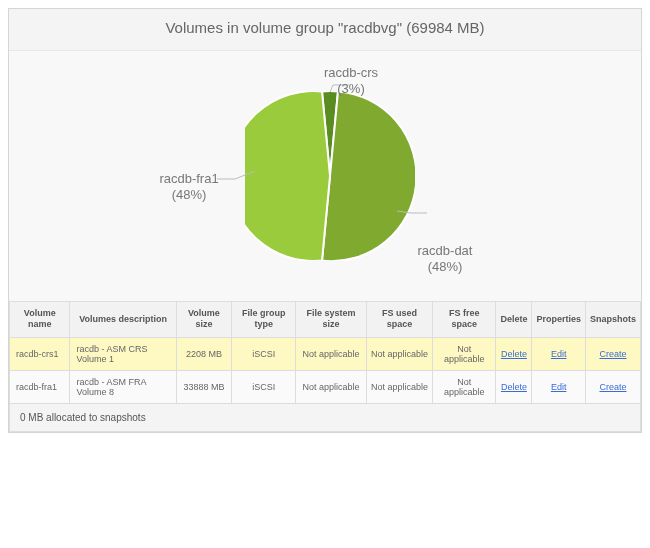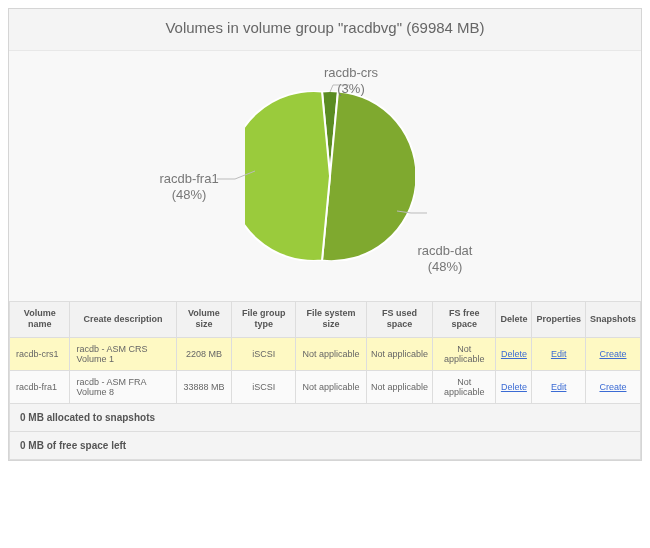--- a/index.html
+++ b/index.html
@@ -62,21 +62,21 @@
     color: #3b6bd4;
     text-decoration: underline;
     cursor: pointer;
   }
   .footrow {
     border: 1px solid #ddd;
     border-top: none;
     background: #f4f4f4;
     padding: 8px 10px;
     font-size: 10px;
-    font-weight: bold;
+    font-weight: normal;
     color: #555;
   }
   .watermark {
     position: absolute;
     right: 12px;
     bottom: 30px;
     text-align: right;
     font-family: "Microsoft YaHei", sans-serif;
     pointer-events: none;
   }
@@ -124,21 +124,21 @@
       <div class="lbl fra">
         <span>racdb-fra1</span><br>(<span>48</span>%)
       </div>
     </div>
   </div>
 
   <table class="data">
     <thead>
       <tr>
         <th>Volume name</th>
-        <th>Create description</th>
+        <th>Volumes description</th>
         <th>Volume size</th>
         <th>File group type</th>
         <th>File system size</th>
         <th>FS used space</th>
         <th>FS free space</th>
         <th>Delete</th>
         <th>Properties</th>
         <th>Snapshots</th>
       </tr>
     </thead>
@@ -163,16 +163,15 @@
             <td>Not applicable</td>
             <td>Not applicable</td>
             <td>Not applicable</td>
             <td><a class="act">Delete</a></td>
             <td><a class="act">Edit</a></td>
             <td><a class="act">Create</a></td>
           </tr>
         </tbody>
   </table>
   <div class="footrow">0 MB allocated to snapshots</div>
-  <div class="footrow">0 MB of free space left</div>
 </div>
 
 </div>
 
 </body></html>

